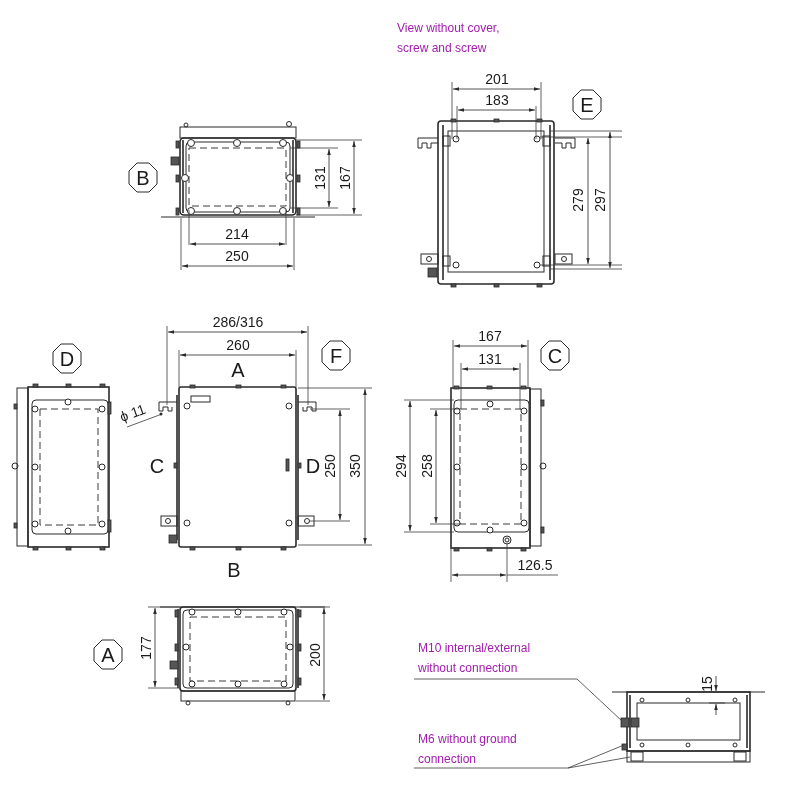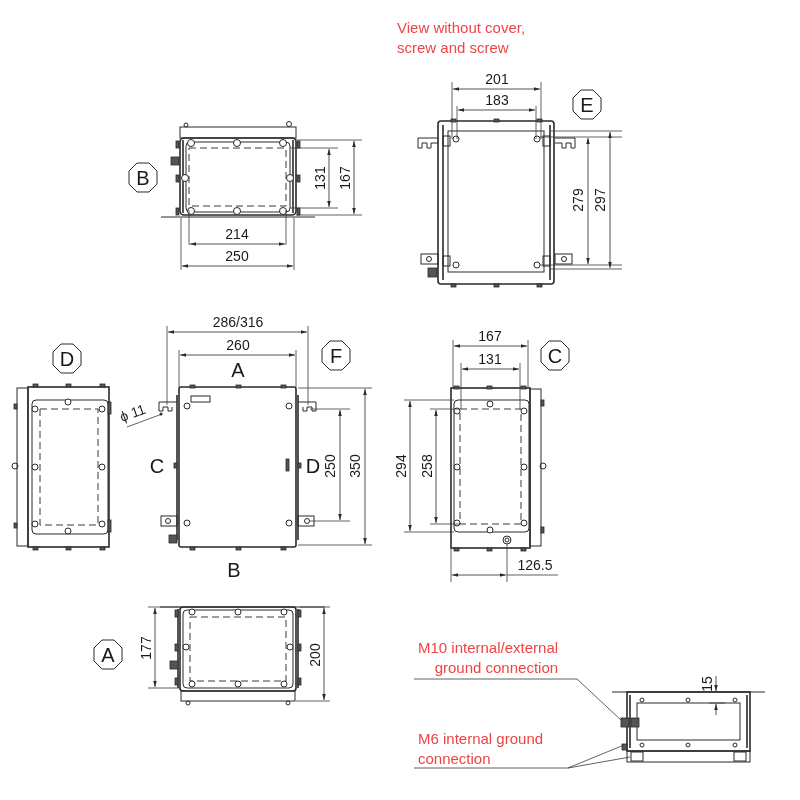--- a/index.html
+++ b/index.html
@@ -10,21 +10,21 @@
   .thin { stroke:#3a3a3a; stroke-width:0.8; fill:none; }
   .thick { stroke:#2a2a2a; stroke-width:1.6; fill:none; }
   .dash { stroke:#3a3a3a; stroke-width:1; fill:none; stroke-dasharray:7 4; }
   .hole { stroke:#2a2a2a; stroke-width:1; fill:#ffffff; }
   .dim { stroke:#2a2a2a; stroke-width:0.8; fill:none; }
   .arrow { fill:#2a2a2a; stroke:none; }
   .dark { fill:#555; stroke:#2a2a2a; stroke-width:0.8; }
   .dimtext { font-family:"Liberation Sans", sans-serif; font-size:14px; fill:#1a1a1a; }
   .bigletter { font-family:"Liberation Sans", sans-serif; font-size:20px; fill:#1a1a1a; }
   .octlabel { font-family:"Liberation Sans", sans-serif; font-size:20px; fill:#1a1a1a; }
-  .note { position:absolute; font-size:15px; line-height:20px; color:#ef4444; }
+  .note { position:absolute; font-size:12px; line-height:20px; color:#a21caf; }
 </style>
 </head>
 <body>
 
 <svg width="800" height="800" viewBox="0 0 800 800">
   <defs>
     <marker id="ar" viewBox="0 0 10 10" refX="10" refY="5" markerWidth="8" markerHeight="8" orient="auto-start-reverse">
       <path d="M0,2 L10,5 L0,8 z" class="arrow"></path>
     </marker>
   </defs>
@@ -351,20 +351,20 @@
     <line x1="414" y1="768" x2="568" y2="768" class="thin"></line>
     <line x1="568" y1="768" x2="624" y2="745" class="thin"></line>
     <line x1="568" y1="768" x2="630" y2="757" class="thin"></line>
   </g>
 </svg>
 
 <div class="note" style="left:397px; top:18px;">
   <div>View without cover,</div>
   <div>screw and screw</div>
 </div>
-<div class="note" style="left:418px; top:638px;text-align:right;">
+<div class="note" style="left:418px; top:638px;">
   <div>M10 internal/external</div>
-  <div>ground connection</div>
+  <div>without connection</div>
 </div>
 <div class="note" style="left:418px; top:729px;">
-  <div>M6 internal ground</div>
+  <div>M6 without ground</div>
   <div>connection</div>
 </div>
 
 </body></html>

